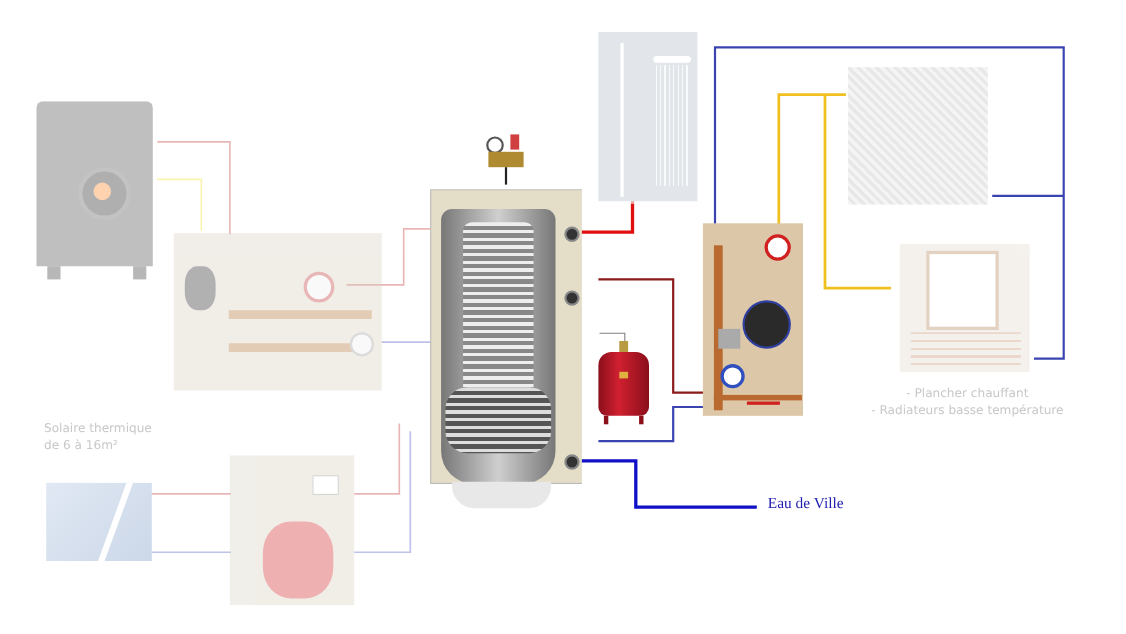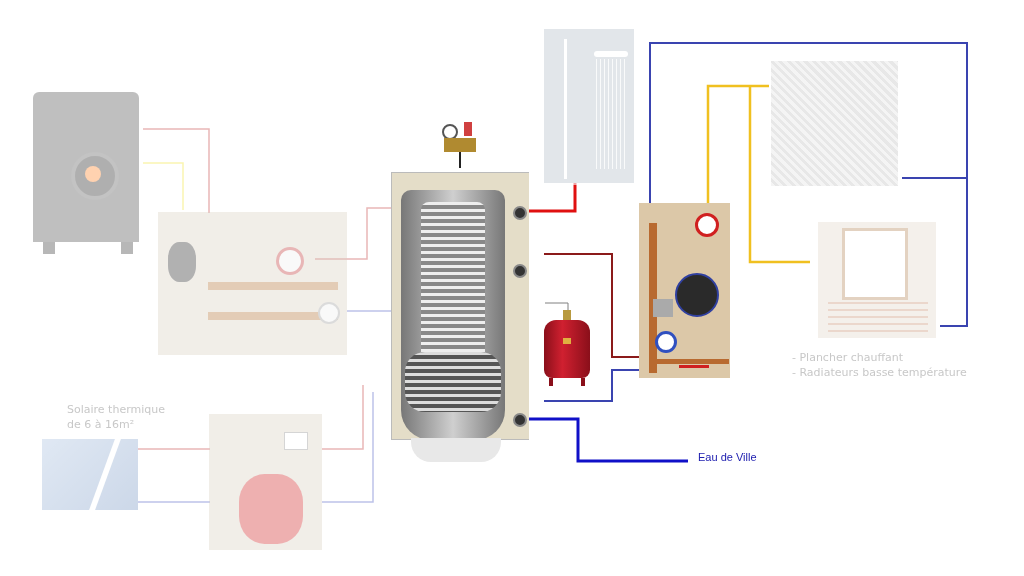--- a/index.html
+++ b/index.html
@@ -1,21 +1,21 @@
 <!DOCTYPE html>
 <html><head>
 <meta charset="utf-8">
 <style>
   html, body { margin:0; padding:0; }
   body { width:1024px; height:576px; background:#ffffff; position:relative; overflow:hidden; font-family:"DejaVu Sans", sans-serif; }
   svg.lines { position:absolute; left:0; top:0; width:1024px; height:576px; }
   .faded { opacity:0.35; }
   .photo { position:absolute; overflow:hidden; }
   .label-faded { position:absolute; color:#c8c8c8; font-size:11px; line-height:15px; }
-  .label-main { position:absolute; color:#2020b0; font-family:Liberation Sans, sans-serif; font-size:11px; }
+  .label-main { position:absolute; color:#2020b0; font-family:Liberation Serif, serif; font-size:14px; }
 </style>
 </head>
 <body>
 
 <svg class="lines" viewBox="0 0 1024 576">
 
   <g class="faded" opacity="0.4">
     <polyline points="143,129 209,129 209,213" fill="none" stroke="#c03030" stroke-width="1.5"></polyline>
     <polyline points="143,163 183,163 183,210" fill="none" stroke="#f0e020" stroke-width="1.5"></polyline>
     <polyline points="315,259 367,259 367,208 392,208" fill="none" stroke="#c03030" stroke-width="1.5"></polyline>
@@ -53,21 +53,21 @@
 </div>
 
 <div class="photo faded" style="left:158px;top:212px;width:189px;height:143px;background:#d8cfc0;">
   <div style="position:absolute;left:10px;top:30px;width:28px;height:40px;background:#222;border-radius:40%;"></div>
   <div style="position:absolute;left:50px;top:70px;width:130px;height:8px;background:#b07030;"></div>
   <div style="position:absolute;left:50px;top:100px;width:130px;height:8px;background:#b07030;"></div>
   <div style="position:absolute;left:118px;top:35px;width:22px;height:22px;border-radius:50%;background:#eee;border:3px solid #c03030;"></div>
   <div style="position:absolute;left:160px;top:90px;width:18px;height:18px;border-radius:50%;background:#eee;border:2px solid #999;"></div>
 </div>
 
-<div class="label-faded" style="left:40px;top:402px;margin-left:27px;">
+<div class="label-faded" style="left:40px;top:382px;">
   <div>Solaire thermique</div>
   <div>de 6 à 16m²</div>
 </div>
 
 <div class="photo faded" style="left:42px;top:439px;width:96px;height:71px;background:linear-gradient(135deg,#a8c0e0,#6f90c0);">
   <div style="position:absolute;left:60px;top:0;width:6px;height:71px;background:#fff;transform:skewX(-20deg);"></div>
 </div>
 
 <div class="photo faded" style="left:209px;top:414px;width:113px;height:136px;background:#d8d0c0;">
   <div style="position:absolute;left:30px;top:60px;width:64px;height:70px;border-radius:40%;background:#d02020;"></div>
@@ -116,18 +116,18 @@
   <div style="position:absolute;left:40px;top:162px;width:30px;height:3px;background:#d02020;"></div>
 </div>
 
 <div class="photo faded" style="left:771px;top:61px;width:127px;height:125px;background:repeating-linear-gradient(45deg,#e0e0e0 0 3px,#bcbcbc 3px 6px);"></div>
 
 <div class="photo faded" style="left:818px;top:222px;width:118px;height:116px;background:#e2d6c8;">
   <div style="position:absolute;left:24px;top:6px;width:60px;height:66px;background:#fff;border:3px solid #b08050;"></div>
   <div style="position:absolute;left:10px;top:80px;width:100px;height:30px;background:repeating-linear-gradient(180deg,#c89070 0 2px,transparent 2px 7px);"></div>
 </div>
 
-<div class="label-faded" style="left:792px;top:350px;font-size:11px;">
+<div class="label-faded" style="left:792px;top:350px;font-size:11px;text-align:center;">
   <div>- Plancher chauffant</div>
   <div>- Radiateurs basse température</div>
 </div>
 
 <div class="label-main" style="left:698px;top:451px;">Eau de Ville</div>
 
 </body></html>

